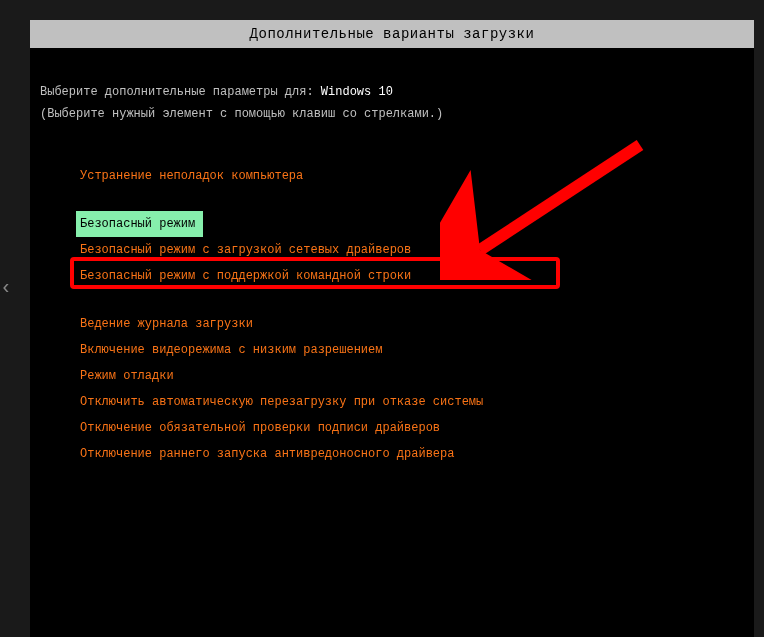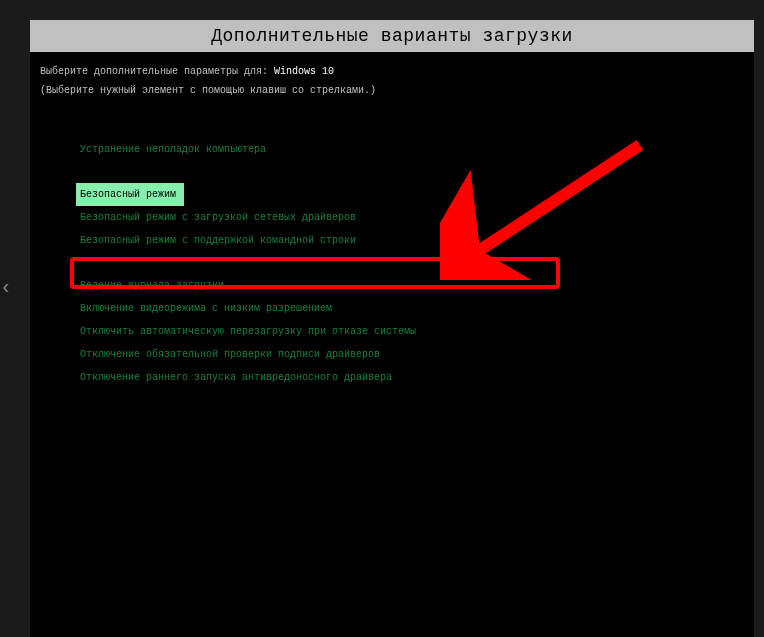--- a/index.html
+++ b/index.html
@@ -21,28 +21,28 @@
       left: 30px;
       right: 10px;
       bottom: 0;
       background: #000;
     }
     .title-bar {
       background: #c0c0c0;
       color: #000;
       text-align: center;
       padding: 6px 0;
-      font-size: 18px;
+      font-size: 14px;
       font-weight: normal;
       letter-spacing: 0.5px;
     }
     .content {
-      padding: 12px 10px 0 10px;
+      padding: 35px 10px 0 10px;
       color: #c0c0c0;
-      font-size: 10px;
+      font-size: 12px;
       line-height: 1.5;
     }
     .header-line {
       margin-bottom: 4px;
       white-space: nowrap;
     }
     .header-line .os {
       color: #fff;
     }
     .hint-line {
@@ -52,21 +52,21 @@
     .options {
       padding-left: 40px;
     }
     .option-item {
       padding: 4px 8px 4px 4px;
       margin-left: -4px;
       cursor: default;
       white-space: nowrap;
       display: inline-block;
       clear: both;
-      color: #15803d;
+      color: #f97316;
     }
     .option-row {
       display: block;
     }
     .spacer {
       height: 22px;
     }
     .selected {
       background: #86efac;
       color: #000;
@@ -108,20 +108,21 @@
 
     <div class="options">
       <div class="option-row"><span class="option-item">Устранение неполадок компьютера</span></div>
       <div class="spacer"></div>
       <div class="option-row"><span class="option-item selected">Безопасный режим</span></div>
       <div class="option-row"><span class="option-item">Безопасный режим с загрузкой сетевых драйверов</span></div>
       <div class="option-row"><span class="option-item">Безопасный режим с поддержкой командной строки</span></div>
       <div class="spacer"></div>
       <div class="option-row"><span class="option-item">Ведение журнала загрузки</span></div>
       <div class="option-row"><span class="option-item">Включение видеорежима с низким разрешением</span></div>
+      <div class="option-row"><span class="option-item">Режим отладки</span></div>
       <div class="option-row"><span class="option-item">Отключить автоматическую перезагрузку при отказе системы</span></div>
       <div class="option-row"><span class="option-item">Отключение обязательной проверки подписи драйверов</span></div>
       <div class="option-row"><span class="option-item">Отключение раннего запуска антивредоносного драйвера</span></div>
       <div class="spacer"></div>
     </div>
   </div>
 </div>
 
 <div class="highlight-box" style="left: 70px; top: 257px; width: 490px; height: 32px;"></div>
 

